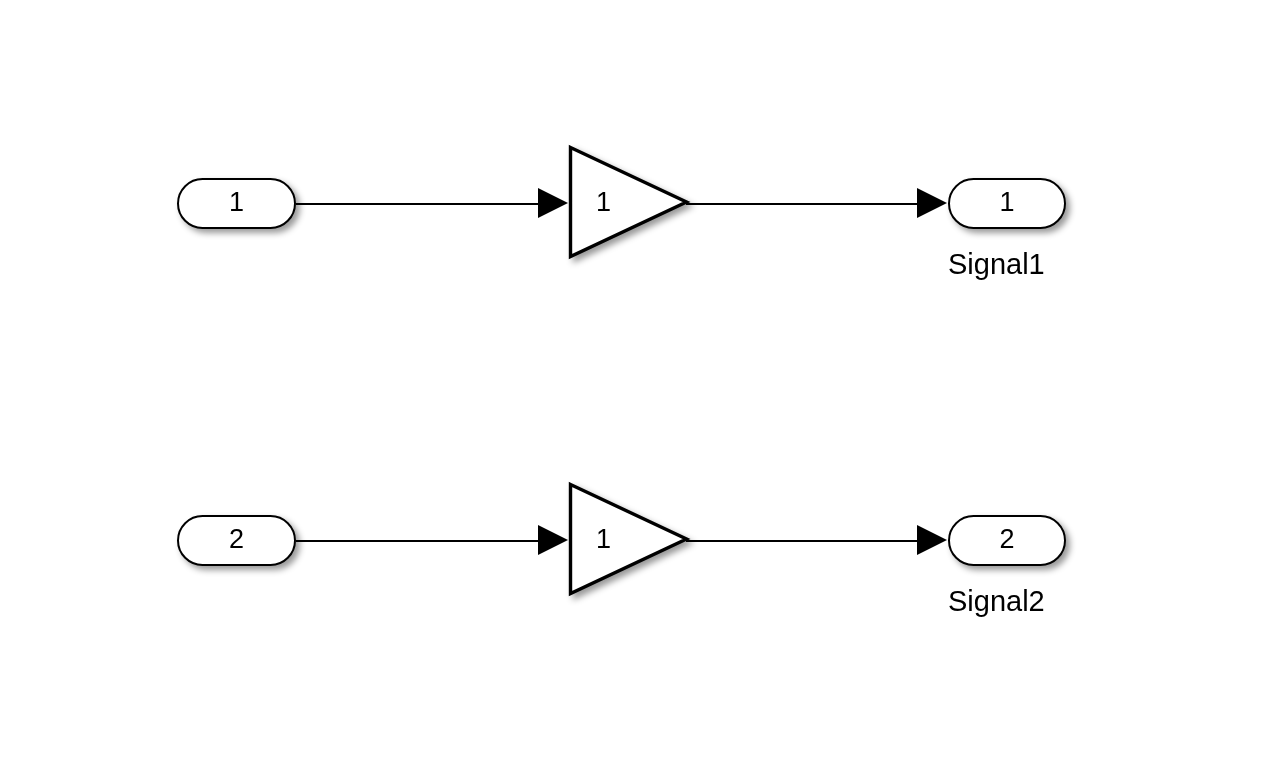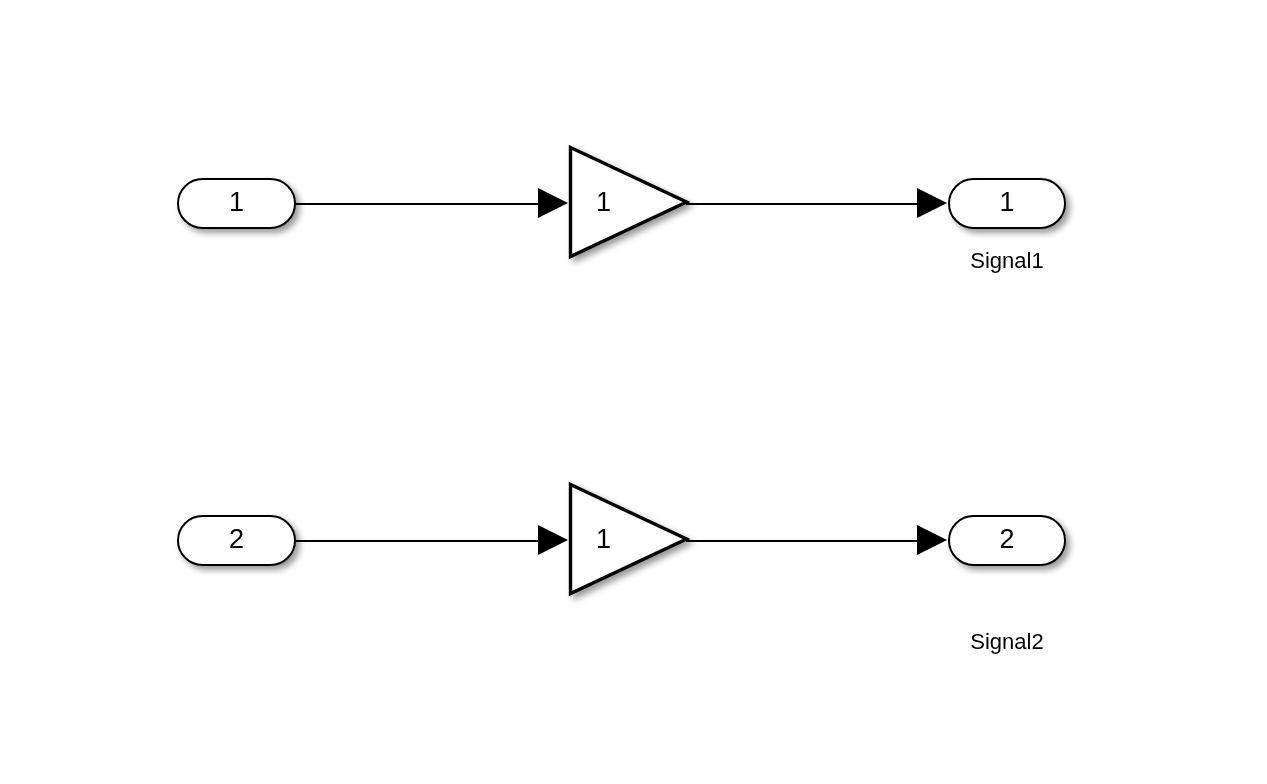--- a/index.html
+++ b/index.html
@@ -69,26 +69,25 @@
     color: #000000;
     font-family: "Liberation Sans", sans-serif;
     left: 28px;
     top: 50%;
     transform: translateY(-50%);
   }
 
   
   .block-label {
     position: absolute;
-    font-size: 22px;
+    font-size: 29px;
     line-height: 1;
     color: #000000;
     white-space: nowrap;
     font-family: "Liberation Sans", sans-serif;
-    text-align: center;
   }
 </style>
 </head>
 <body>
 
 <div id="canvas">
 
   <div class="port-block" style="left:177px; top:178px; width:119px; height:51px;">
     <span class="port-num">1</span>
   </div>
@@ -130,15 +129,15 @@
   </div>
 
   <div class="signal-line" style="left:686px; top:540px; width:233px;"></div>
 
   <div class="arrowhead" style="left:917px; top:525px;"></div>
 
   <div class="port-block" style="left:948px; top:515px; width:118px; height:51px;">
     <span class="port-num">2</span>
   </div>
 
-  <div class="block-label" style="left:948px; top:587px; width:118px;margin-top:44px;">Signal2</div>
+  <div class="block-label" style="left:948px; top:587px; width:118px;">Signal2</div>
 
 </div>
 
 </body></html>

